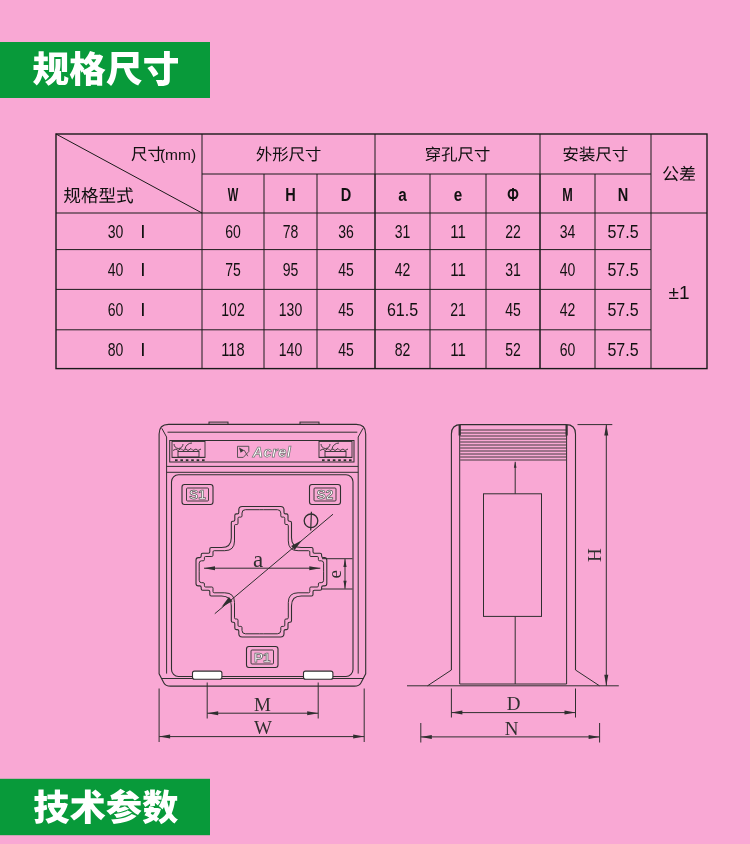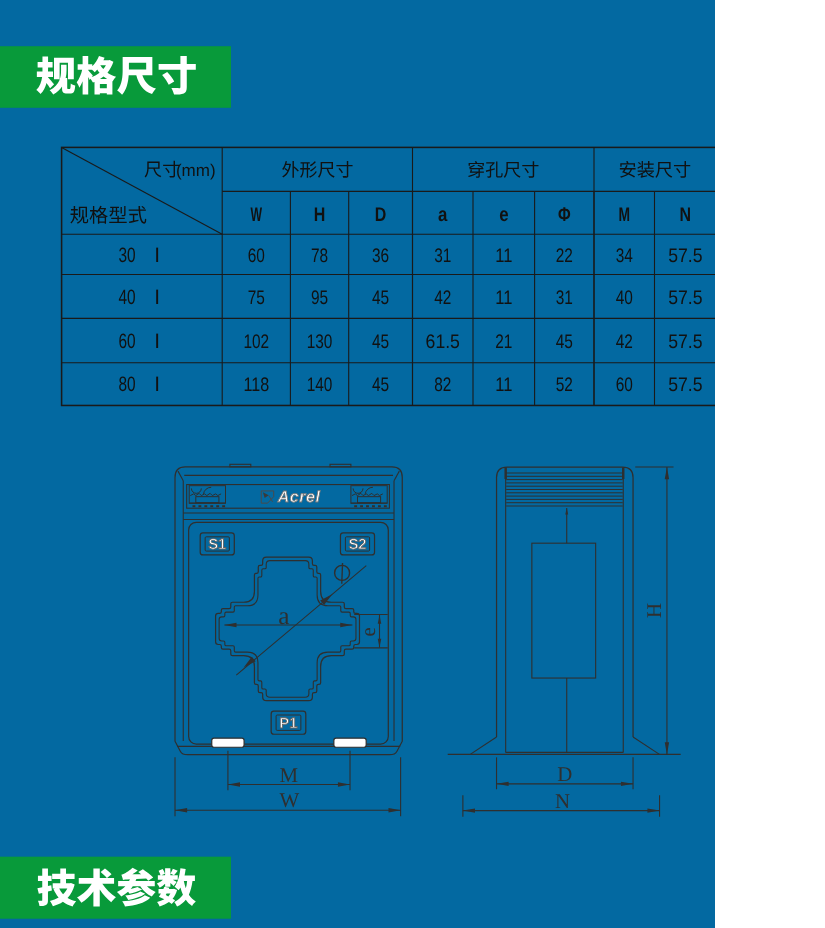--- a/index.html
+++ b/index.html
@@ -1,14 +1,14 @@
 <!DOCTYPE html>
 <html><head><meta charset="utf-8"><title>spec</title><style>
 html,body{margin:0;padding:0;background:#ffffff;}
-#page{position:relative;width:650px;height:844px;background:#0369a1;overflow:hidden;}
+#page{position:relative;width:750px;height:844px;background:#f9a8d4;overflow:hidden;}
 </style></head><body>
 <div id="page">
 <svg width="750" height="844" viewBox="0 0 750 844">
 
 <g>
         <rect x="0" y="42" width="210" height="56" fill="#089a3a"></rect>
       </g>
 
 <g>
         <path d="M49.1 52.5V72.1H54.2V57.1H61.8V72.1H67.1V52.5ZM38.6 51.3V56.4H34.2V61.3H38.6V62.9L38.6 64.9H33.5V69.9H38.3C37.7 74.2 36.3 78.8 33.0 81.9C34.3 82.7 36.1 84.5 36.8 85.5C39.6 82.7 41.3 79.1 42.3 75.4C43.5 77.1 44.8 78.9 45.6 80.3L49.2 76.5C48.3 75.5 44.9 71.4 43.4 69.9H48.2V64.9H43.6L43.7 62.9V61.3H47.8V56.4H43.7V51.3ZM55.5 58.9V64.0C55.5 69.6 54.6 77.1 45.1 82.0C46.1 82.8 47.8 84.8 48.4 85.8C52.1 83.9 54.6 81.4 56.4 78.7V80.5C56.4 84.1 57.7 85.1 61.0 85.1H63.2C67.2 85.1 68.0 83.3 68.4 77.7C67.2 77.4 65.4 76.7 64.3 75.9C64.2 80.0 64.0 81.0 63.2 81.0H62.0C61.4 81.0 61.1 80.7 61.1 79.8V71.0H59.7C60.3 68.5 60.5 66.2 60.5 64.1V58.9Z M91.3 59.3H96.3C95.6 60.6 94.8 61.7 93.9 62.8C92.8 61.7 92.0 60.6 91.3 59.5ZM75.1 51.0V58.4H70.6V63.3H74.7C73.8 67.4 71.9 72.0 69.7 74.8C70.5 76.1 71.7 78.2 72.1 79.7C73.2 78.1 74.2 76.1 75.1 73.8V85.9H80.2V69.9C80.7 70.9 81.2 71.9 81.6 72.7L82.3 71.6C83.1 72.7 84.0 74.1 84.5 75.0L85.9 74.5V85.9H90.8V84.8H97.1V85.8H102.2V74.2C103.0 72.9 104.5 70.8 105.5 69.8C102.5 68.9 99.9 67.7 97.7 66.1C100.0 63.3 101.9 60.0 103.1 56.2L99.7 54.6L98.8 54.8H94.0C94.4 54.0 94.7 53.2 95.1 52.4L90.0 50.9C88.7 54.4 86.5 57.8 83.9 60.3V58.4H80.2V51.0ZM90.8 80.3V76.4H97.1V80.3ZM90.9 71.9C92.0 71.2 93.1 70.4 94.1 69.6C95.2 70.4 96.3 71.2 97.4 71.9ZM88.4 63.2C89.0 64.2 89.7 65.2 90.5 66.1C88.4 67.7 86.0 69.1 83.4 70.1L84.4 68.6C83.8 67.9 81.1 64.7 80.2 63.8V63.3H83.7C84.6 64.1 85.6 65.0 86.1 65.6C86.9 64.9 87.6 64.1 88.4 63.2Z M111.5 51.9V63.2C111.5 69.0 111.1 77.0 106.5 82.3C107.7 83.0 110.1 85.0 111.0 86.1C115.1 81.6 116.6 74.3 117.0 68.3H123.9C126.3 76.9 130.1 82.7 138.2 85.5C138.9 84.0 140.6 81.7 141.8 80.5C135.1 78.6 131.4 74.2 129.4 68.3H138.5V51.9ZM117.2 57.1H132.9V63.1H117.2Z M147.4 68.1C149.8 70.9 152.4 74.6 153.4 77.1L158.4 74.0C157.3 71.4 154.4 67.9 152.0 65.4ZM164.0 51.0V58.1H144.2V63.4H164.0V79.1C164.0 79.9 163.7 80.2 162.8 80.2C161.8 80.2 158.7 80.2 155.8 80.1C156.7 81.6 157.8 84.4 158.2 86.0C162.0 86.0 165.1 85.8 167.1 84.9C169.1 84.0 169.8 82.5 169.8 79.2V63.4H178.0V58.1H169.8V51.0Z" fill="#ffffff"></path>

